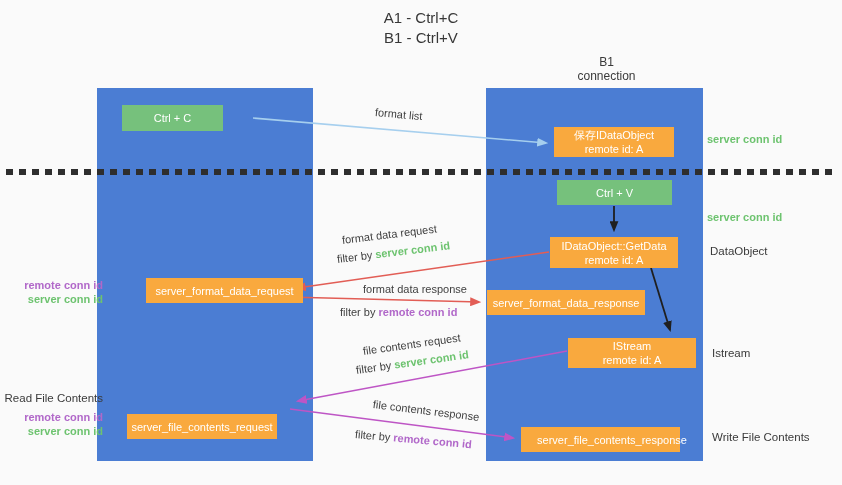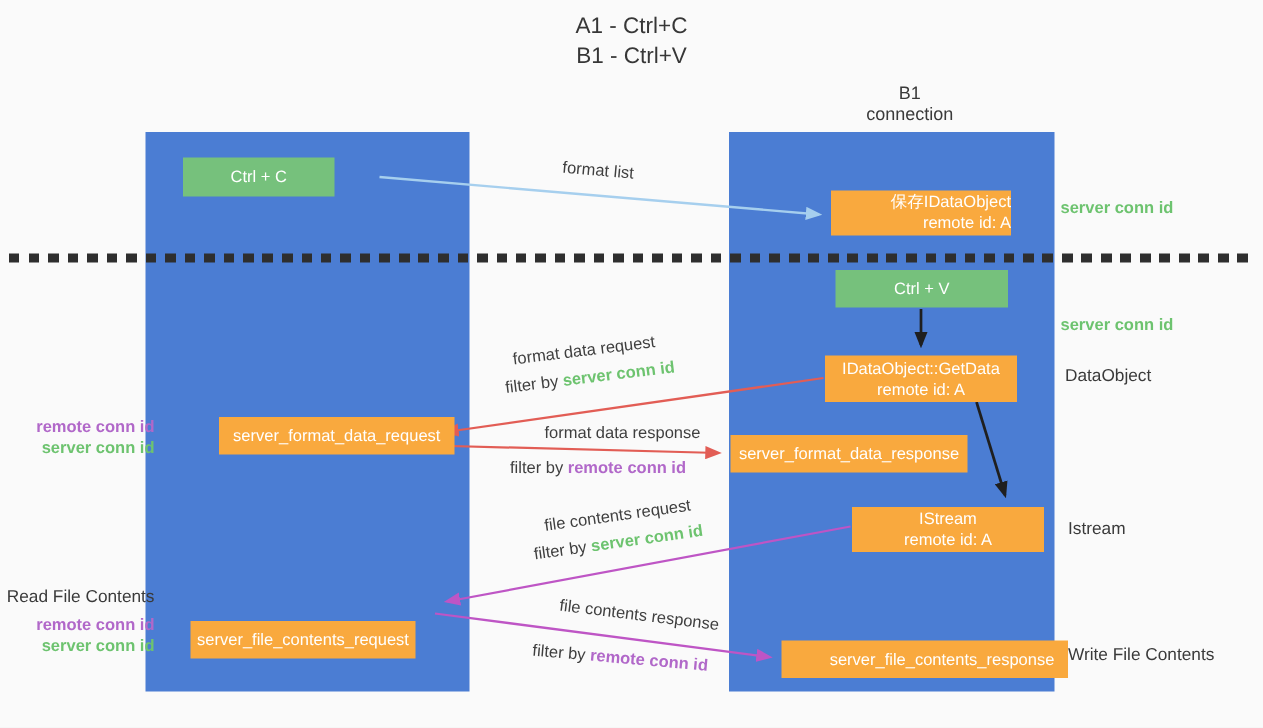--- a/index.html
+++ b/index.html
@@ -72,21 +72,21 @@
     <line x1="288" y1="297" x2="479" y2="302" stroke="#e25d55" stroke-width="1.5" marker-end="url(#m-red)"></line>
     <line x1="651" y1="268" x2="670" y2="330" stroke="#1f1f1f" stroke-width="1.8" marker-end="url(#m-black)"></line>
     <line x1="567" y1="351" x2="298" y2="401" stroke="#be55c5" stroke-width="1.5" marker-end="url(#m-magenta)"></line>
     <line x1="290" y1="409" x2="513" y2="438" stroke="#be55c5" stroke-width="1.5" marker-end="url(#m-magenta)"></line>
   </svg>
 
   <div class="abs box green" style="left:122px; top:105px; width:101px; height:26px;">
     <div>Ctrl + C</div>
   </div>
 
-  <div class="abs box orange" style="left:554px; top:127px; width:120px; height:30px;align-items:flex-end;">
+  <div class="abs box orange" style="left:554px; top:127px; width:120px; height:30px;">
     <div>保存IDataObject</div>
     <div>remote id: A</div>
   </div>
 
   <div class="abs box green" style="left:557px; top:180px; width:115px; height:25px;">
     <div>Ctrl + V</div>
   </div>
 
   <div class="abs box orange" style="left:550px; top:237px; width:128px; height:31px;">
     <div>IDataObject::GetData</div>
@@ -103,21 +103,21 @@
 
   <div class="abs box orange" style="left:568px; top:338px; width:128px; height:30px;">
     <div>IStream</div>
     <div>remote id: A</div>
   </div>
 
   <div class="abs box orange" style="left:127px; top:414px; width:150px; height:25px;">
     <div>server_file_contents_request</div>
   </div>
 
-  <div class="abs box orange" style="left:521px; top:427px; width:191px; height:25px;padding-left:23px;">
+  <div class="abs box orange" style="left:521px; top:427px; width:159px; height:25px;padding-left:23px;">
     <div>server_file_contents_response</div>
   </div>
 
   <div class="abs side-label bold-green" style="left:707px; top:133px;">server conn id</div>
   <div class="abs side-label bold-green" style="left:707px; top:211px;">server conn id</div>
   <div class="abs side-label" style="left:710px; top:245px;">DataObject</div>
   <div class="abs side-label" style="left:712px; top:347px;">Istream</div>
   <div class="abs side-label" style="left:712px; top:431px;">Write File Contents</div>
 
   <div class="abs side-label bold-purple left-col-label" style="left:1px; top:279px;">remote conn id</div>

